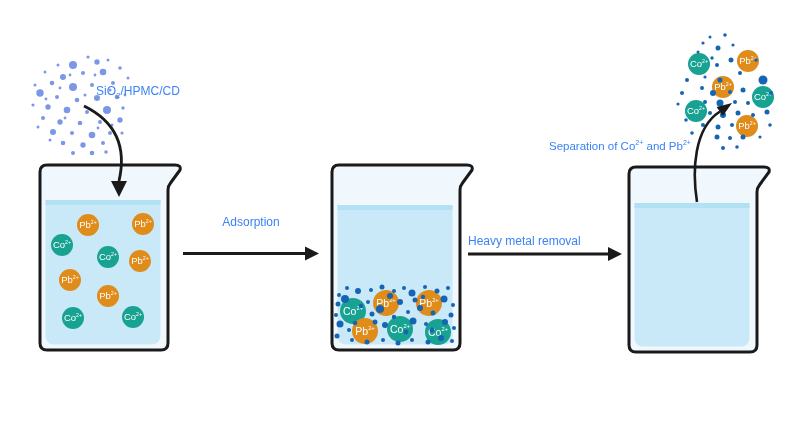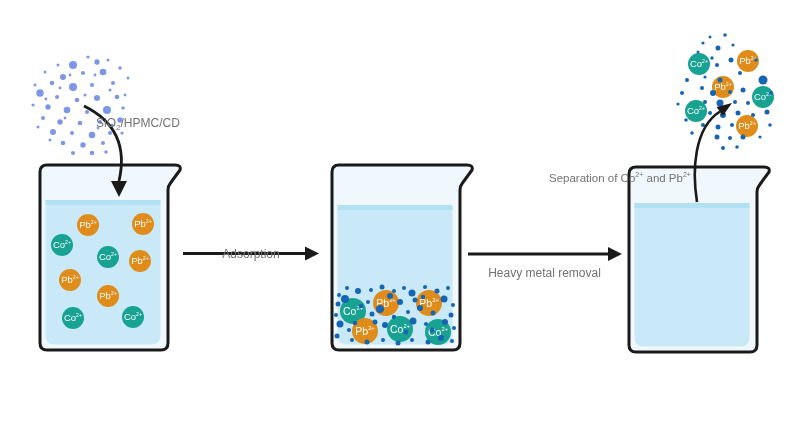--- a/index.html
+++ b/index.html
@@ -1,24 +1,24 @@
 <!DOCTYPE html>
 <html><head>
 <meta charset="utf-8">
 <style>
   html,body{margin:0;padding:0;background:#fff;}
   .scene{position:relative;width:800px;height:431px;background:#ffffff;overflow:hidden;
          font-family:"Liberation Sans",sans-serif;}
   .scene svg{position:absolute;left:0;top:0;width:800px;height:431px;}
-  .lbl{position:absolute;color:#737373;font-size:12px;line-height:1.15;white-space:nowrap;margin-top:32px;}
+  .lbl{position:absolute;color:#3b82f6;font-size:12px;line-height:1.15;white-space:nowrap;}
   .lbl sub{font-size:8px;}
   .lbl sup{font-size:7px;vertical-align:super;}
   .lbl-powder{left:96px;top:85px;}
   .lbl-adsorption{left:183px;top:216px;width:136px;text-align:center;}
-  .lbl-removal{left:468px;top:235px;width:153px;text-align:center;}
+  .lbl-removal{left:468px;top:235px;width:153px;}
   .lbl-separation{left:549px;top:139px;font-size:11.5px;}
 </style>
 </head>
 <body>
 
 <div class="scene">
   <svg id="scene-svg" viewBox="0 0 800 431">
       <g>
         <path d="M 47,165 L 175,165 Q 181.5,165 180,170
           L 170.5,183 Q 168,186 168,190 L 168,343

